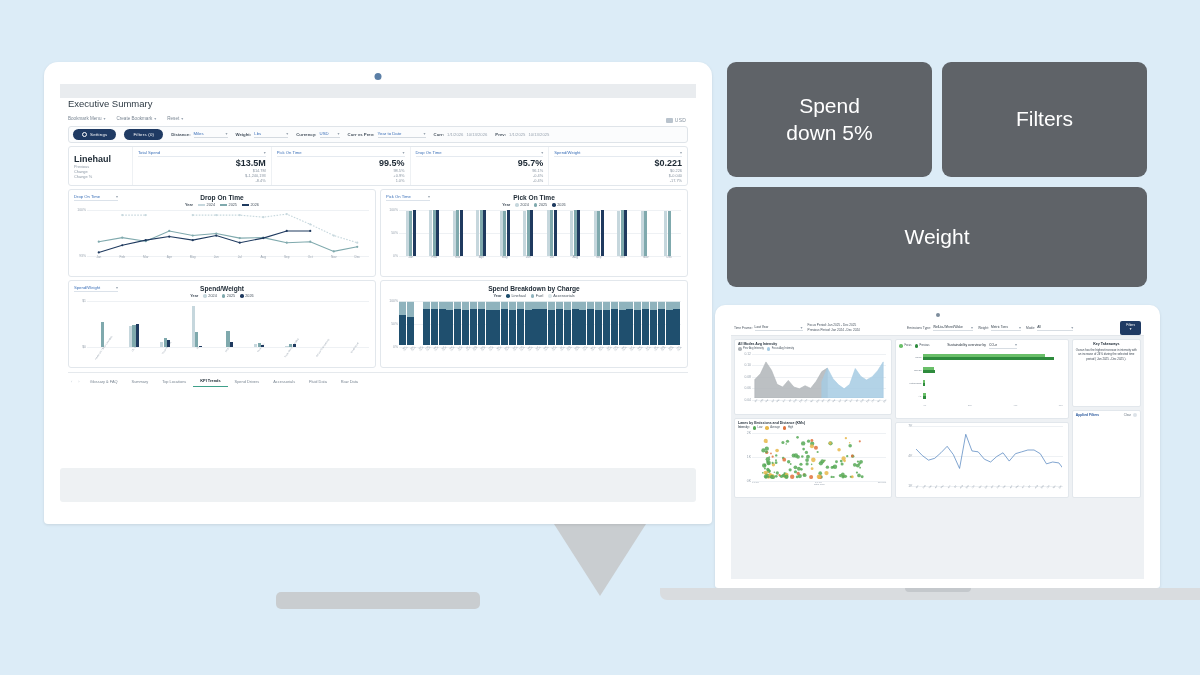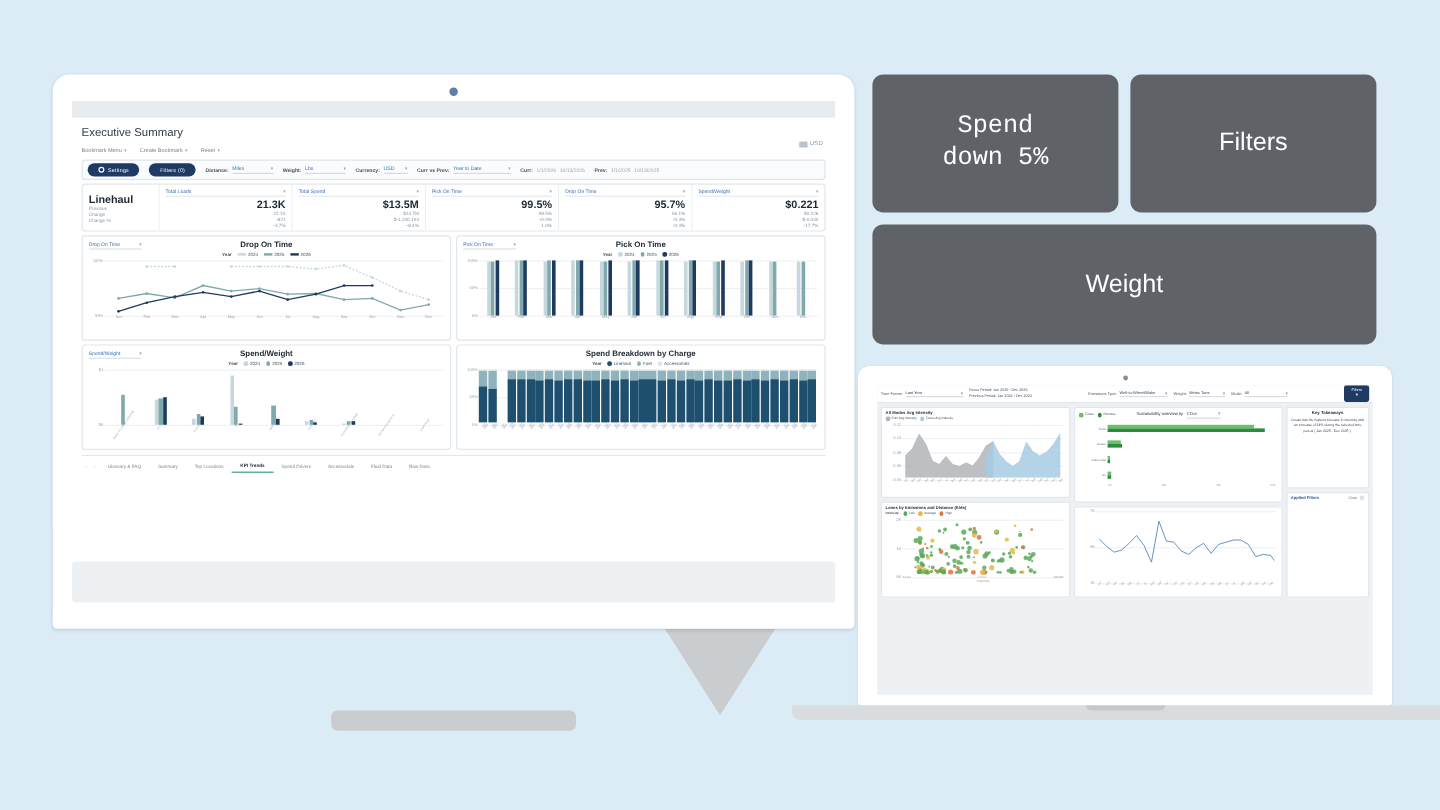--- a/index.html
+++ b/index.html
@@ -43,21 +43,21 @@
     width: 204px; height: 17px; background: #c9cdd0;
     border-radius: 5px;
   }
   .monitor-stand-box {
     position: absolute; left: 44px; top: 440px; width: 668px; height: 84px;
     background: #d9dcdf; border-radius: 0 0 14px 14px;
   }
 
   
   .bi-topstrip { height: 14px; background: #e9ecef; }
-  .bi-title { font-size: 9.5px; color: #2f3b45; padding: 7px 0 5px 8px; }
+  .bi-title { font-size: 9.5px; color: #2f3b45; padding: 0 0 5px 8px; }
   .bi-currency {
     position: absolute; right: 10px; top: 19px;
     font-size: 5px; color: #8794a1; letter-spacing: .2px;
     display: flex; align-items: center; gap: 2px;
   }
   .cur-chip { width: 7px; height: 5px; background: #b9c3cd; border-radius: 1px; }
   .bi-bookmarks { display: flex; gap: 11px; padding: 2px 0 4px 8px; }
   .bm { font-size: 4.6px; color: #7b8794; display: flex; align-items: center; gap: 2px; }
   .caret { font-size: 4px; color: #9aa5b1; }
 
@@ -135,21 +135,21 @@
   .tab { font-size: 3.9px; color: #7b8794; padding: 2px 7px 3px 7px; white-space: nowrap; }
   .tab.active { color: #1c2833; border-bottom: 1.5px solid #3fa08a; font-weight: bold; }
   .tab-arrow { font-size: 4px; color: #c2cad3; padding: 0 3px; }
 
   
   .card {
     position: absolute; background: #5f6368; border-radius: 9px;
     color: #fff; display: flex; align-items: center; justify-content: center;
     text-align: center; font-size: 21px; line-height: 1.28;
   }
-  #card-spend { left: 727px; top: 62px; width: 205px; height: 115px; font-family: Liberation Mono, monospace; }
+  #card-spend { left: 727px; top: 62px; width: 205px; height: 115px; }
   #card-delivery { left: 942px; top: 62px; width: 205px; height: 115px; }
   #card-emissions { left: 727px; top: 187px; width: 420px; height: 100px; }
 
   
   .laptop { position: absolute; left: 715px; top: 305px; width: 445px; height: 290px; }
   .lap-lid {
     position: absolute; left: 0; top: 0; width: 445px; height: 283px;
     background: #fff; border-radius: 10px 10px 3px 3px;
     box-shadow: 0 1px 3px rgba(0,0,0,0.10);
   }
@@ -279,32 +279,20 @@
     </div>
 
     <div class="bi-kpis" id="kpi-row">
         <div class="kpi first">
           <div class="kpi-head" style="border:none;visibility:hidden">.</div>
           <div class="lbl-col">
             <div class="lbl-cur">Linehaul</div>
             <div class="lbl-sub">Previous</div>
             <div class="lbl-sub">Change</div>
             <div class="lbl-sub">Change %</div>
-          </div>
-        </div>
-        <div class="kpi">
-          <div class="kpi-head">
-            <span>Total Loads</span>
-            <span class="caret">▾</span>
-          </div>
-          <div class="kpi-rows">
-            <div class="kpi-cur">21.3K</div>
-            <div class="kpi-sub">22.1K</div>
-            <div class="kpi-sub">-821</div>
-            <div class="kpi-sub">-3.7%</div>
           </div>
         </div>
         <div class="kpi">
           <div class="kpi-head">
             <span>Total Spend</span>
             <span class="caret">▾</span>
           </div>
           <div class="kpi-rows">
             <div class="kpi-cur">$13.5M</div>
             <div class="kpi-sub">$14.7M</div>

